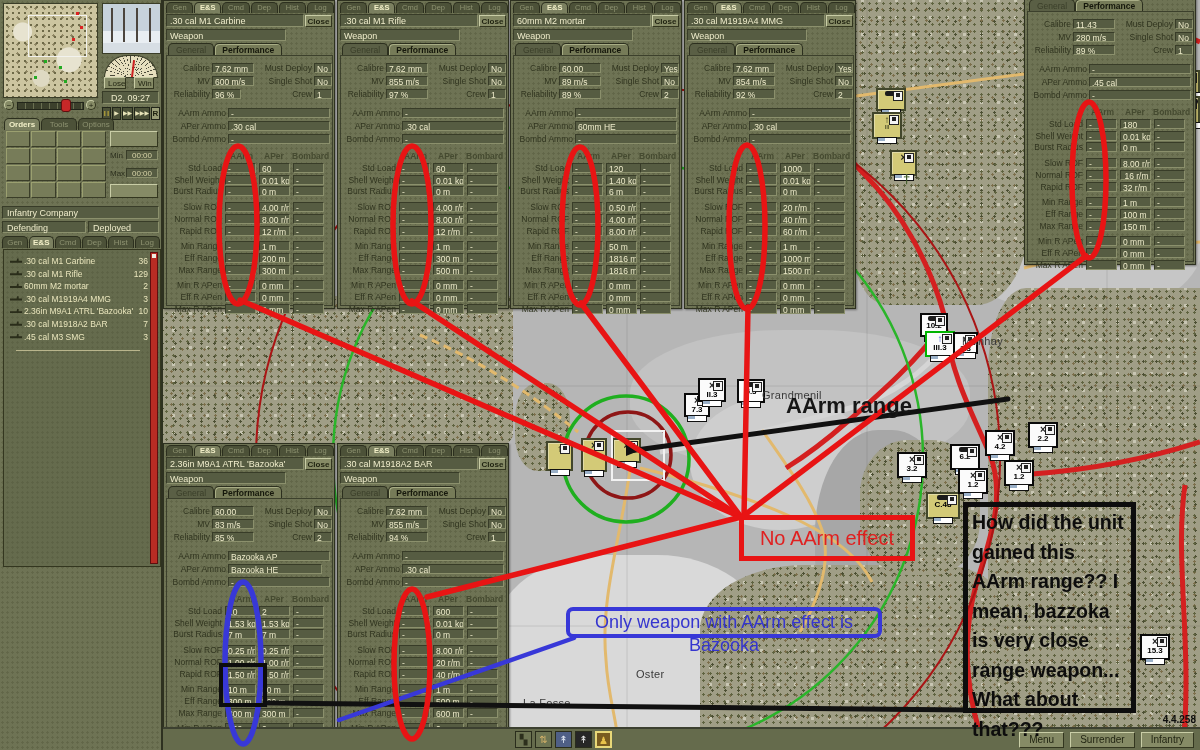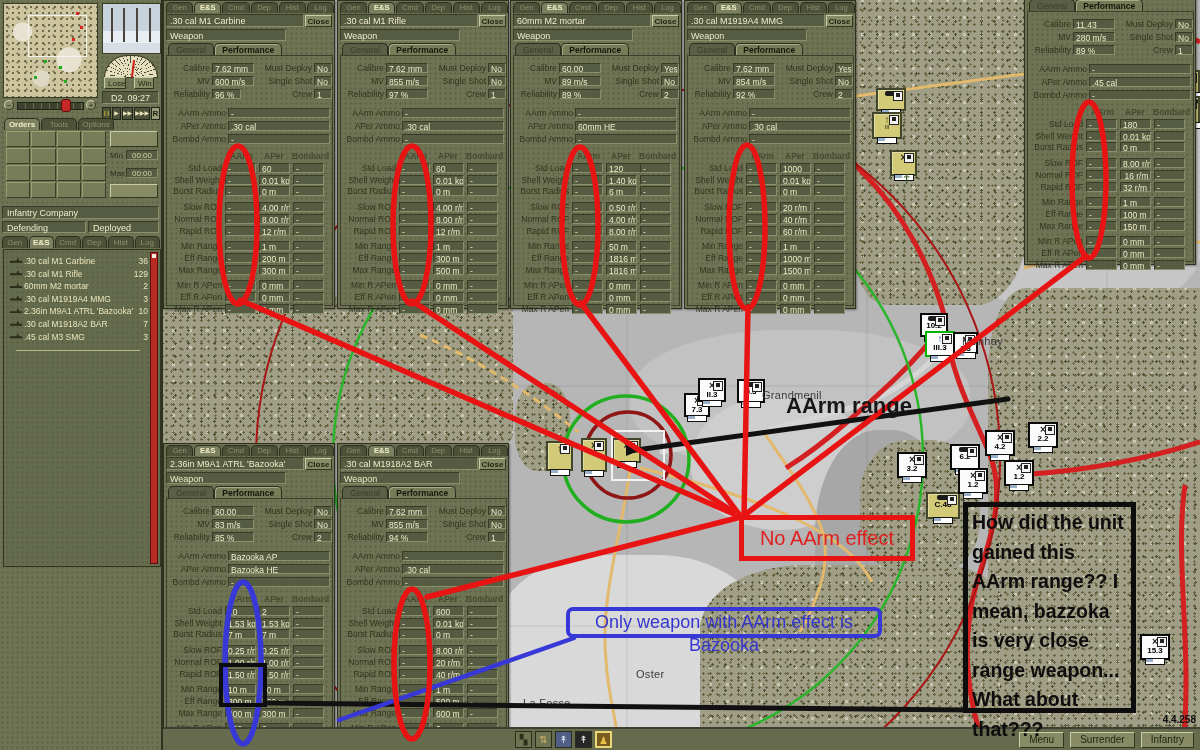--- a/index.html
+++ b/index.html
@@ -994,21 +994,21 @@
       <div class="vb inset" style="left: 48px; top: 75px; width: 42px;">83 m/s</div>
       <div class="sl" style="left: 92px; top: 75px; width: 56px;">Single Shot</div>
       <div class="vb inset" style="left: 150px; top: 75px; width: 18px;">No</div>
       <div class="sl" style="left: 2px; top: 88px; width: 44px;">Reliability</div>
       <div class="vb inset" style="left: 48px; top: 88px; width: 42px;">85 %</div>
       <div class="sl" style="left: 92px; top: 88px; width: 56px;">Crew</div>
       <div class="vb inset" style="left: 150px; top: 88px; width: 18px;">2</div>
       <div class="sl" style="left: 2px; top: 107px; width: 60px;">AArm Ammo</div>
       <div class="vb inset" style="left: 64px; top: 107px; width: 102px;">Bazooka AP</div>
       <div class="sl" style="left: 2px; top: 120px; width: 60px;">APer Ammo</div>
-      <div class="vb inset" style="left: 64px; top: 120px; width: 102px;">Bazooka HE</div>
+      <div class="vb inset" style="left: 64px; top: 120px; width: 94px;">Bazooka HE</div>
       <div class="sl" style="left: 2px; top: 133px; width: 60px;">Bombd Ammo</div>
       <div class="vb inset" style="left: 64px; top: 133px; width: 102px;">-</div>
       <div class="hdr" style="left: 66px; top: 150px;">AArm</div>
       <div class="hdr" style="left: 100px; top: 150px;">APer</div>
       <div class="hdr" style="left: 128px; top: 150px;">Bombard</div>
       <div class="sl" style="left: 0px; top: 162px; width: 58px;">Std Load</div>
       <div class="vb inset" style="left: 61px; top: 162px; width: 31px;">10</div>
       <div class="vb inset" style="left: 95px; top: 162px; width: 31px;">2</div>
       <div class="vb inset" style="left: 129px; top: 162px; width: 31px;">-</div>
       <div class="sl" style="left: 0px; top: 173.7px; width: 58px;">Shell Weight</div>

